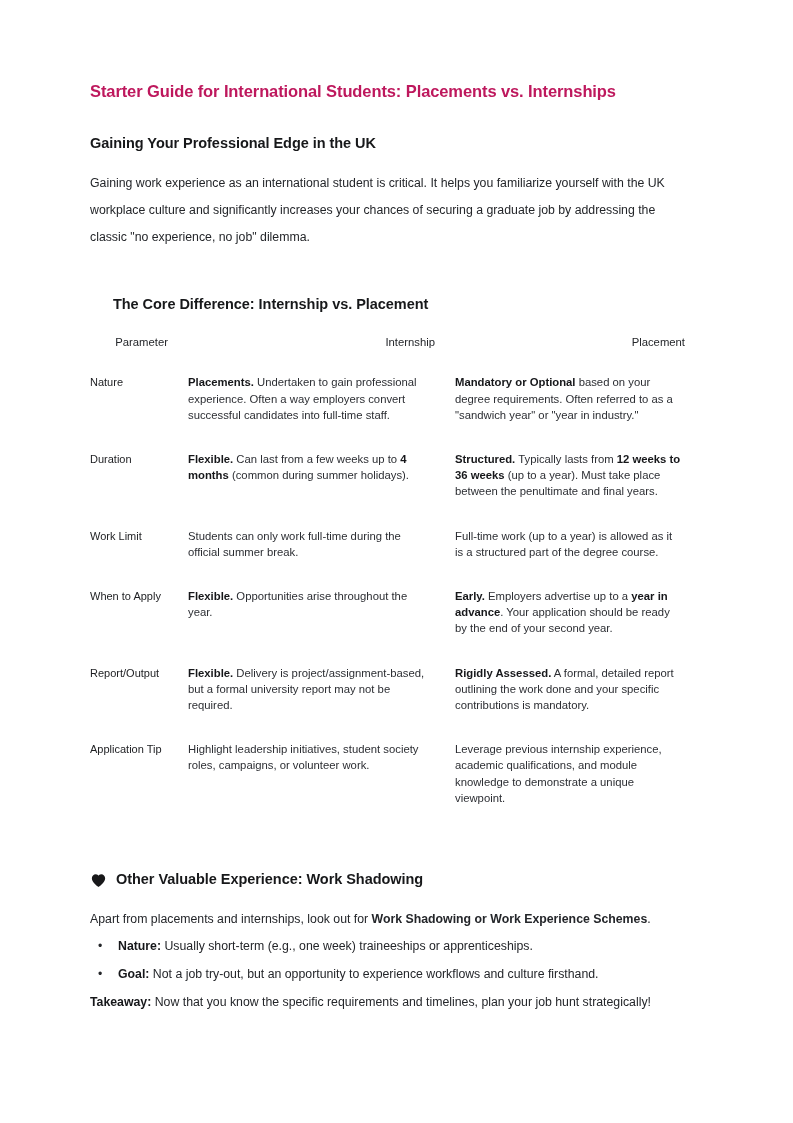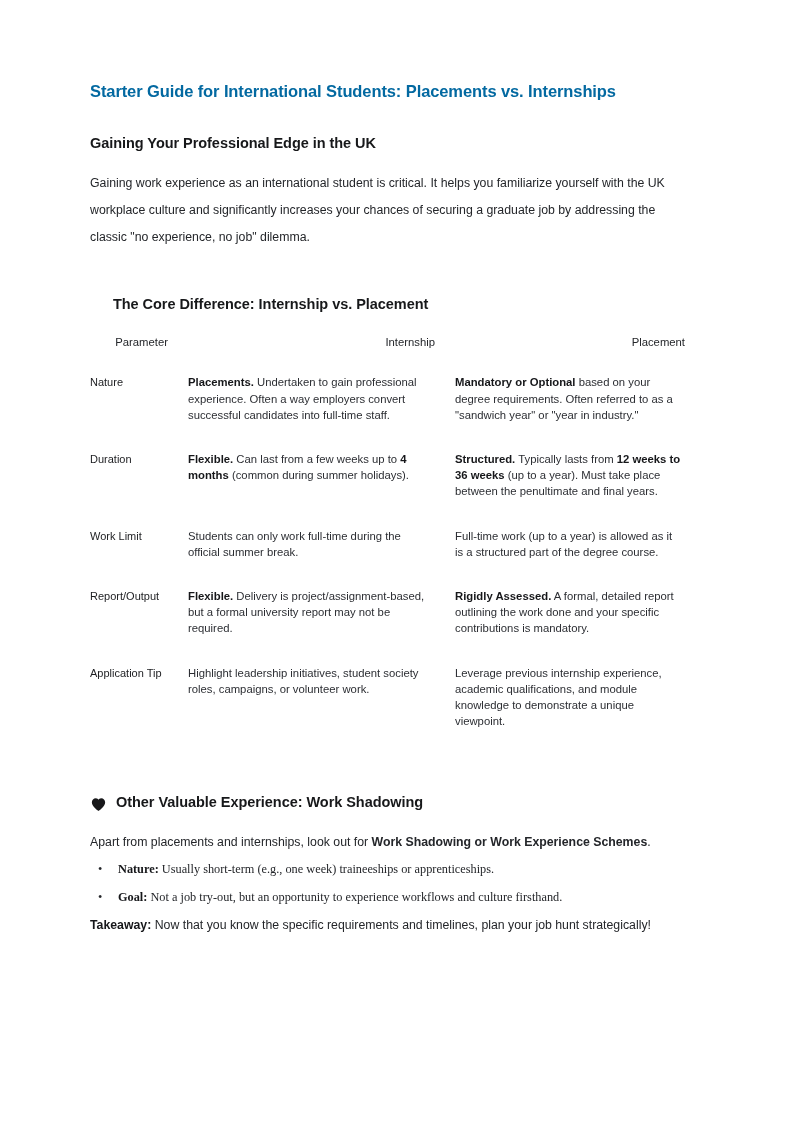--- a/index.html
+++ b/index.html
@@ -30,21 +30,21 @@
     top: 80px;
     width: 615px;
   }
 
   
   h1.doc-title {
     font-size: 16.5px;
     line-height: 1.35;
     font-weight: 700;
     letter-spacing: -0.1px;
-    color: #0369a1;
+    color: #be185d;
     margin: 0 0 32px 0;
   }
   h2.section-heading {
     font-size: 14.5px;
     line-height: 1.35;
     font-weight: 700;
     letter-spacing: -0.05px;
     color: #17181a;
     margin: 0 0 16px 0;
   }
@@ -132,21 +132,20 @@
     flex: 0 0 17px;
     position: relative;
     top: 1px;
   }
   .heart-icon svg { display: block; }
 
   ul.bullets {
     list-style: none;
     margin: 0;
     padding: 0;
-    font-family: Liberation Serif, serif;
   }
   ul.bullets li {
     position: relative;
     padding-left: 28px;
     font-size: 12.3px;
     line-height: 27px;
     color: #24262a;
     margin-bottom: 1px;
     width: 580px;
   }
@@ -210,20 +209,25 @@
             <td class="param">Duration</td>
             <td><b>Flexible.</b> Can last from a few weeks up to <b>4 months</b> (common during summer holidays).</td>
             <td><b>Structured.</b> Typically lasts from <b>12 weeks to 36 weeks</b> (up to a year). Must take place between the penultimate and final years.</td>
           </tr>
           <tr>
             <td class="param">Work Limit</td>
             <td>Students can only work full-time during the official summer break.</td>
             <td>Full-time work (up to a year) is allowed as it is a structured part of the degree course.</td>
           </tr>
           <tr>
+            <td class="param">When to Apply</td>
+            <td><b>Flexible.</b> Opportunities arise throughout the year.</td>
+            <td><b>Early.</b> Employers advertise up to a <b>year in advance</b>. Your application should be ready by the end of your second year.</td>
+          </tr>
+          <tr>
             <td class="param">Report/Output</td>
             <td><b>Flexible.</b> Delivery is project/assignment-based, but a formal university report may not be required.</td>
             <td><b>Rigidly Assessed.</b> A formal, detailed report outlining the work done and your specific contributions is mandatory.</td>
           </tr>
           <tr>
             <td class="param">Application Tip</td>
             <td>Highlight leadership initiatives, student society roles, campaigns, or volunteer work.</td>
             <td>Leverage previous internship experience, academic qualifications, and module knowledge to demonstrate a unique viewpoint.</td>
           </tr>
         </tbody>

